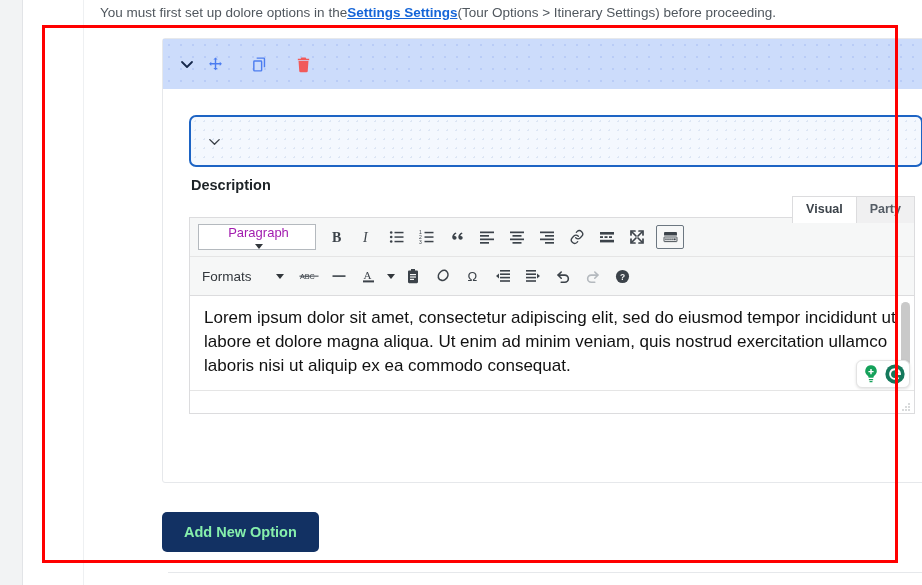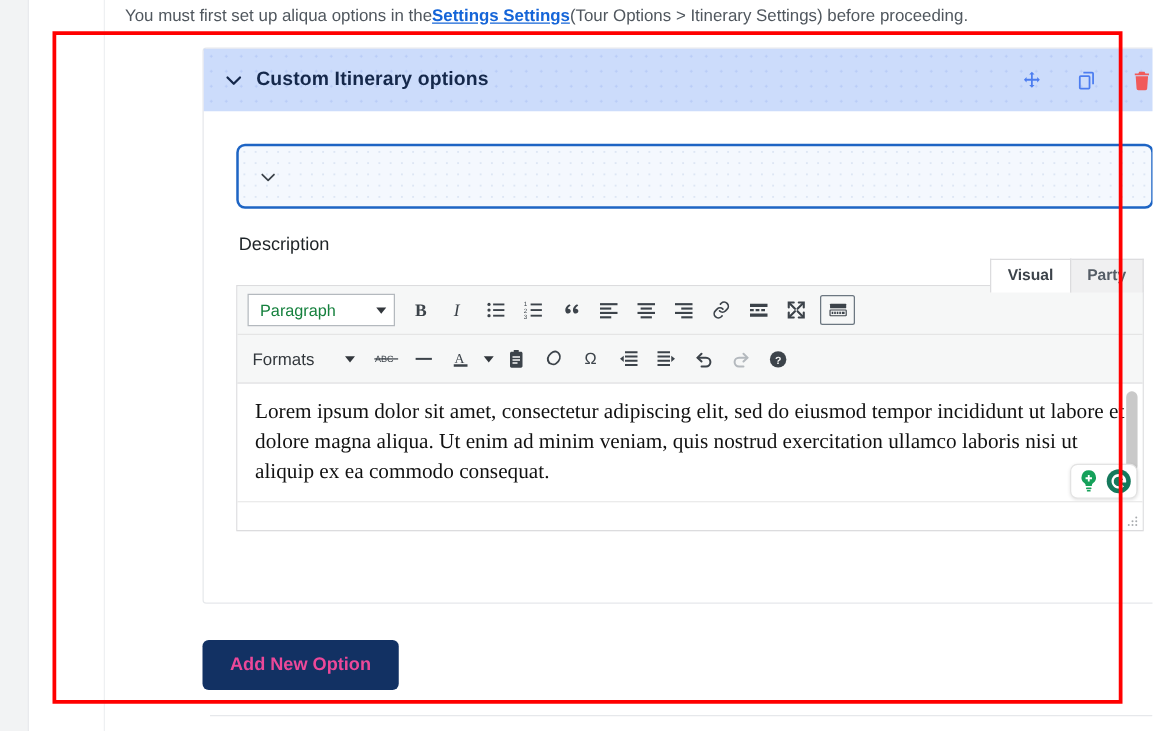--- a/index.html
+++ b/index.html
@@ -69,21 +69,21 @@
     background-image: radial-gradient(#dde6f4 1px, transparent 1px);
     background-size: 9px 9px;
     display: flex; align-items: center; padding: 0 16px;
     font-size: 14.5px; color: #23282d; cursor: pointer;
   }
   .select-value { flex: 1; }
   .select-caret { color: #3c434a; display: flex; align-items: center; }
 
   
   .desc-label {
-    margin: 21px 0 0 2px; font-size: 14.5px; font-weight: normal; color: #1d2327;
+    margin: 10px 0 0 2px; font-size: 14.5px; font-weight: bold; color: #1d2327;
   }
 
   
   .editor-outer { margin-top: 24px; position: relative; }
   .editor-tabs {
     position: absolute; right: 0; top: -22px; display: flex; align-items: flex-end; height: 27px;
   }
   .ed-tab {
     font-size: 12.5px; color: #555d66; padding: 5px 13px 6px 13px; line-height: 1.2;
     border: 1px solid #dcdcde; border-bottom: none; cursor: pointer; margin-left: -1px;
@@ -99,34 +99,34 @@
   .tb-row.second { border-bottom: 1px solid #dcdcde; }
   .tb-btn {
     width: 30px; height: 28px; display: flex; align-items: center; justify-content: center;
     color: #3c434a; cursor: pointer; border-radius: 2px; flex: 0 0 auto;
   }
   .tb-btn.disabled { color: #b4b9be; }
   .tb-btn.framed { border: 1px solid #6c7781; width: 28px; height: 24px; margin-left: 4px; }
   .tb-select {
     height: 26px; min-width: 118px; border: 1px solid #b4b9be; background: #fff;
     display: flex; align-items: center; justify-content: space-between;
-    padding: 0 6px 0 9px; font-size: 13px; color: #15803d; cursor: pointer; margin: 0 6px 0 4px;
+    padding: 0 6px 0 9px; font-size: 13px; color: #a21caf; cursor: pointer; margin: 0 6px 0 4px; flex-direction: column;
   }
   .tb-text {
     display: flex; align-items: center; gap: 24px; font-size: 13.5px; color: #32373c;
     padding: 0 10px 0 8px; cursor: pointer; height: 28px;
   }
   .tiny-caret { border-left: 4px solid transparent; border-right: 4px solid transparent; border-top: 5px solid #32373c; }
 
   .editor-content {
     background: #ffffff; height: 95px; padding: 10px 14px 0 14px; position: relative; overflow: hidden;
     border-bottom: 1px solid #e5e5e5;
   }
   .editor-content p {
-    margin: 0; font-family: Liberation Serif, serif; font-size: 17px; line-height: 24px; color: #111;
+    margin: 0; font-family: Liberation Sans, sans-serif; font-size: 17px; line-height: 24px; color: #111;
   }
   .ed-scrollbar {
     position: absolute; right: 4px; top: 6px; width: 9px; height: 83px;
     background: #f1f1f1; border-radius: 5px;
   }
   .ed-scrollbar .thumb { width: 9px; height: 64px; background: #c9c9c9; border-radius: 5px; }
 
   .grammarly {
     position: absolute; right: 4px; bottom: 2px; display: flex; align-items: center; gap: 2px;
     background: #ffffff; border: 1px solid #e3e3e3; border-radius: 6px; padding: 2px 3px;
@@ -135,53 +135,52 @@
   .gm-bulb, .gm-logo { width: 22px; height: 22px; display: block; }
 
   .editor-status {
     height: 22px; background: #ffffff; position: relative;
   }
   .resize-grip { position: absolute; right: 3px; bottom: 3px; width: 11px; height: 11px; }
 
   
   .add-btn {
     position: absolute; left: 78px; top: 512px;
-    background: #123163; color: #ec4899; font-size: 14.5px; font-weight: bold;
+    background: #123163; color: #86efac; font-size: 14.5px; font-weight: bold;
     border: none; border-radius: 5px; padding: 0 22px; height: 40px;
     display: inline-flex; align-items: center; cursor: pointer;
     font-family: "Liberation Sans", sans-serif;
   }
 
   
   .bottom-rule { position: absolute; left: 84px; right: 0; top: 572px; height: 1px; background: #e6e8eb; }
 </style>
 </head>
 <body>
 
 <div class="page-wrap">
   <div class="gutter-far-left"></div>
   <div class="gutter-left"></div>
 
   <div class="content-col">
 
     <div class="notice">
-      <span class="muted">You must first set up aliqua options in the </span>
+      <span class="muted">You must first set up dolore options in the </span>
         <a href="#">Settings Settings</a>
         <span class="muted"> (Tour Options &gt; Itinerary Settings) before proceeding.</span>
     </div>
 
     <div class="panel">
 
       <div class="panel-header">
         <span class="chevron">
           <svg width="16" height="16" viewBox="0 0 16 16">
               <path d="M3 6l5 5 5-5" fill="none" stroke="currentColor" stroke-width="1.8" stroke-linecap="round" stroke-linejoin="round"></path>
             </svg>
         </span>
-        <span class="panel-title">Custom Itinerary options</span>
         <span class="panel-actions">
           <span class="act move">
             <svg width="17" height="17" viewBox="0 0 24 24">
                 <path d="M12 2l3 3h-2v5h5V8l3 3-3 3v-2h-5v5h2l-3 3-3-3h2v-5H6v2l-3-3 3-3v2h5V5H9l3-3z"></path>
               </svg>
           </span>
           <span class="act copy">
             <svg width="17" height="17" viewBox="0 0 24 24">
                 <path d="M8 2h10a2 2 0 012 2v12h-2V4H8V2z"></path>
                 <path d="M5 6h9a2 2 0 012 2v12a2 2 0 01-2 2H5a2 2 0 01-2-2V8a2 2 0 012-2zm0 2v12h9V8H5z"></path>

